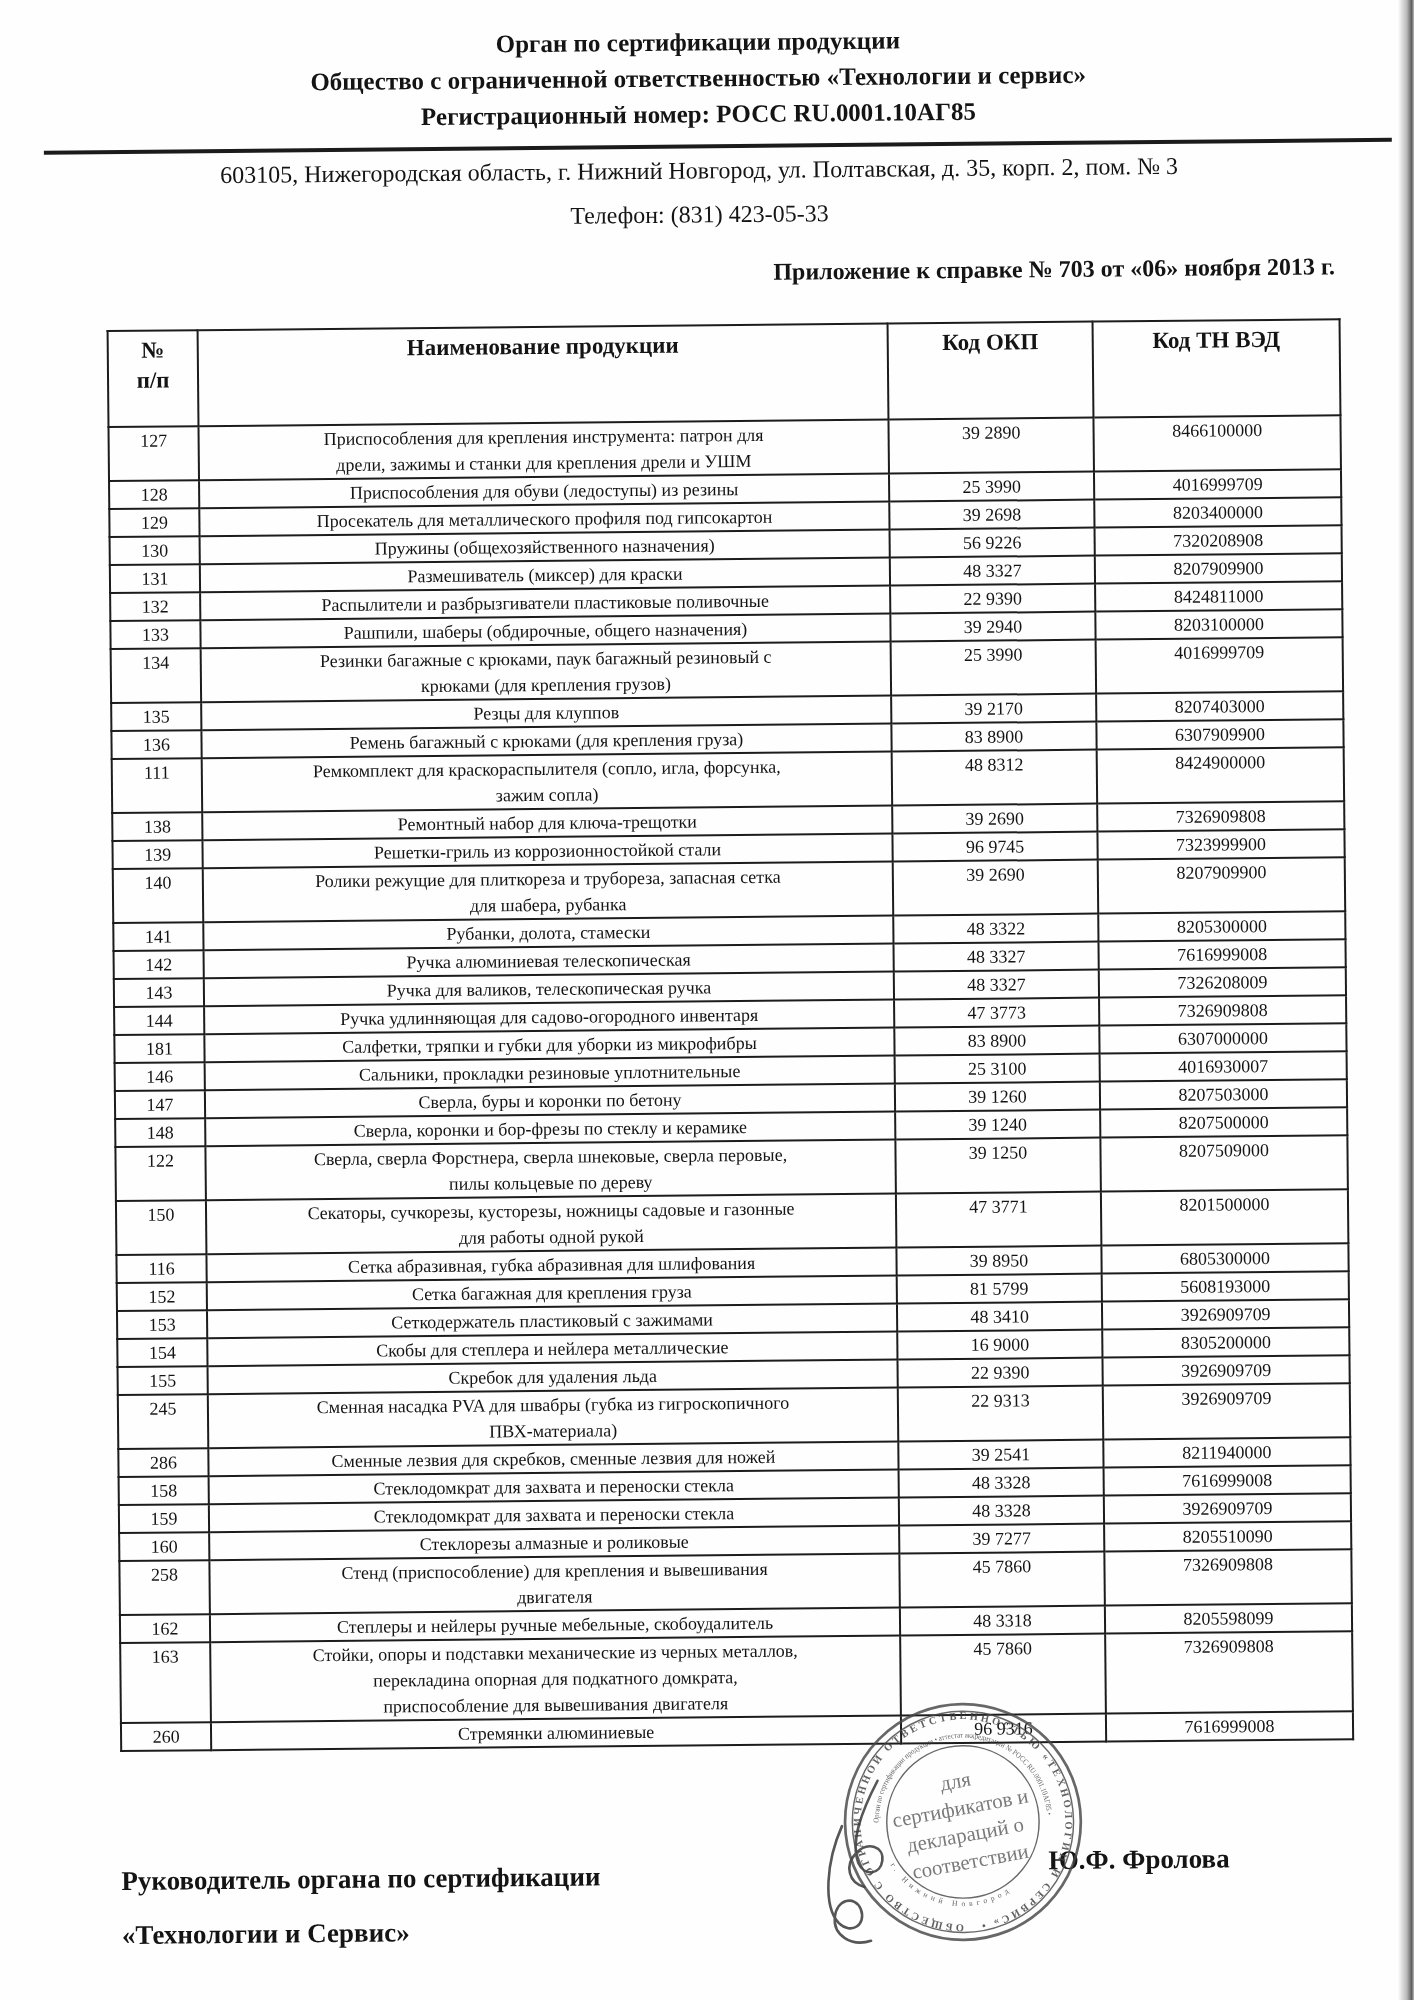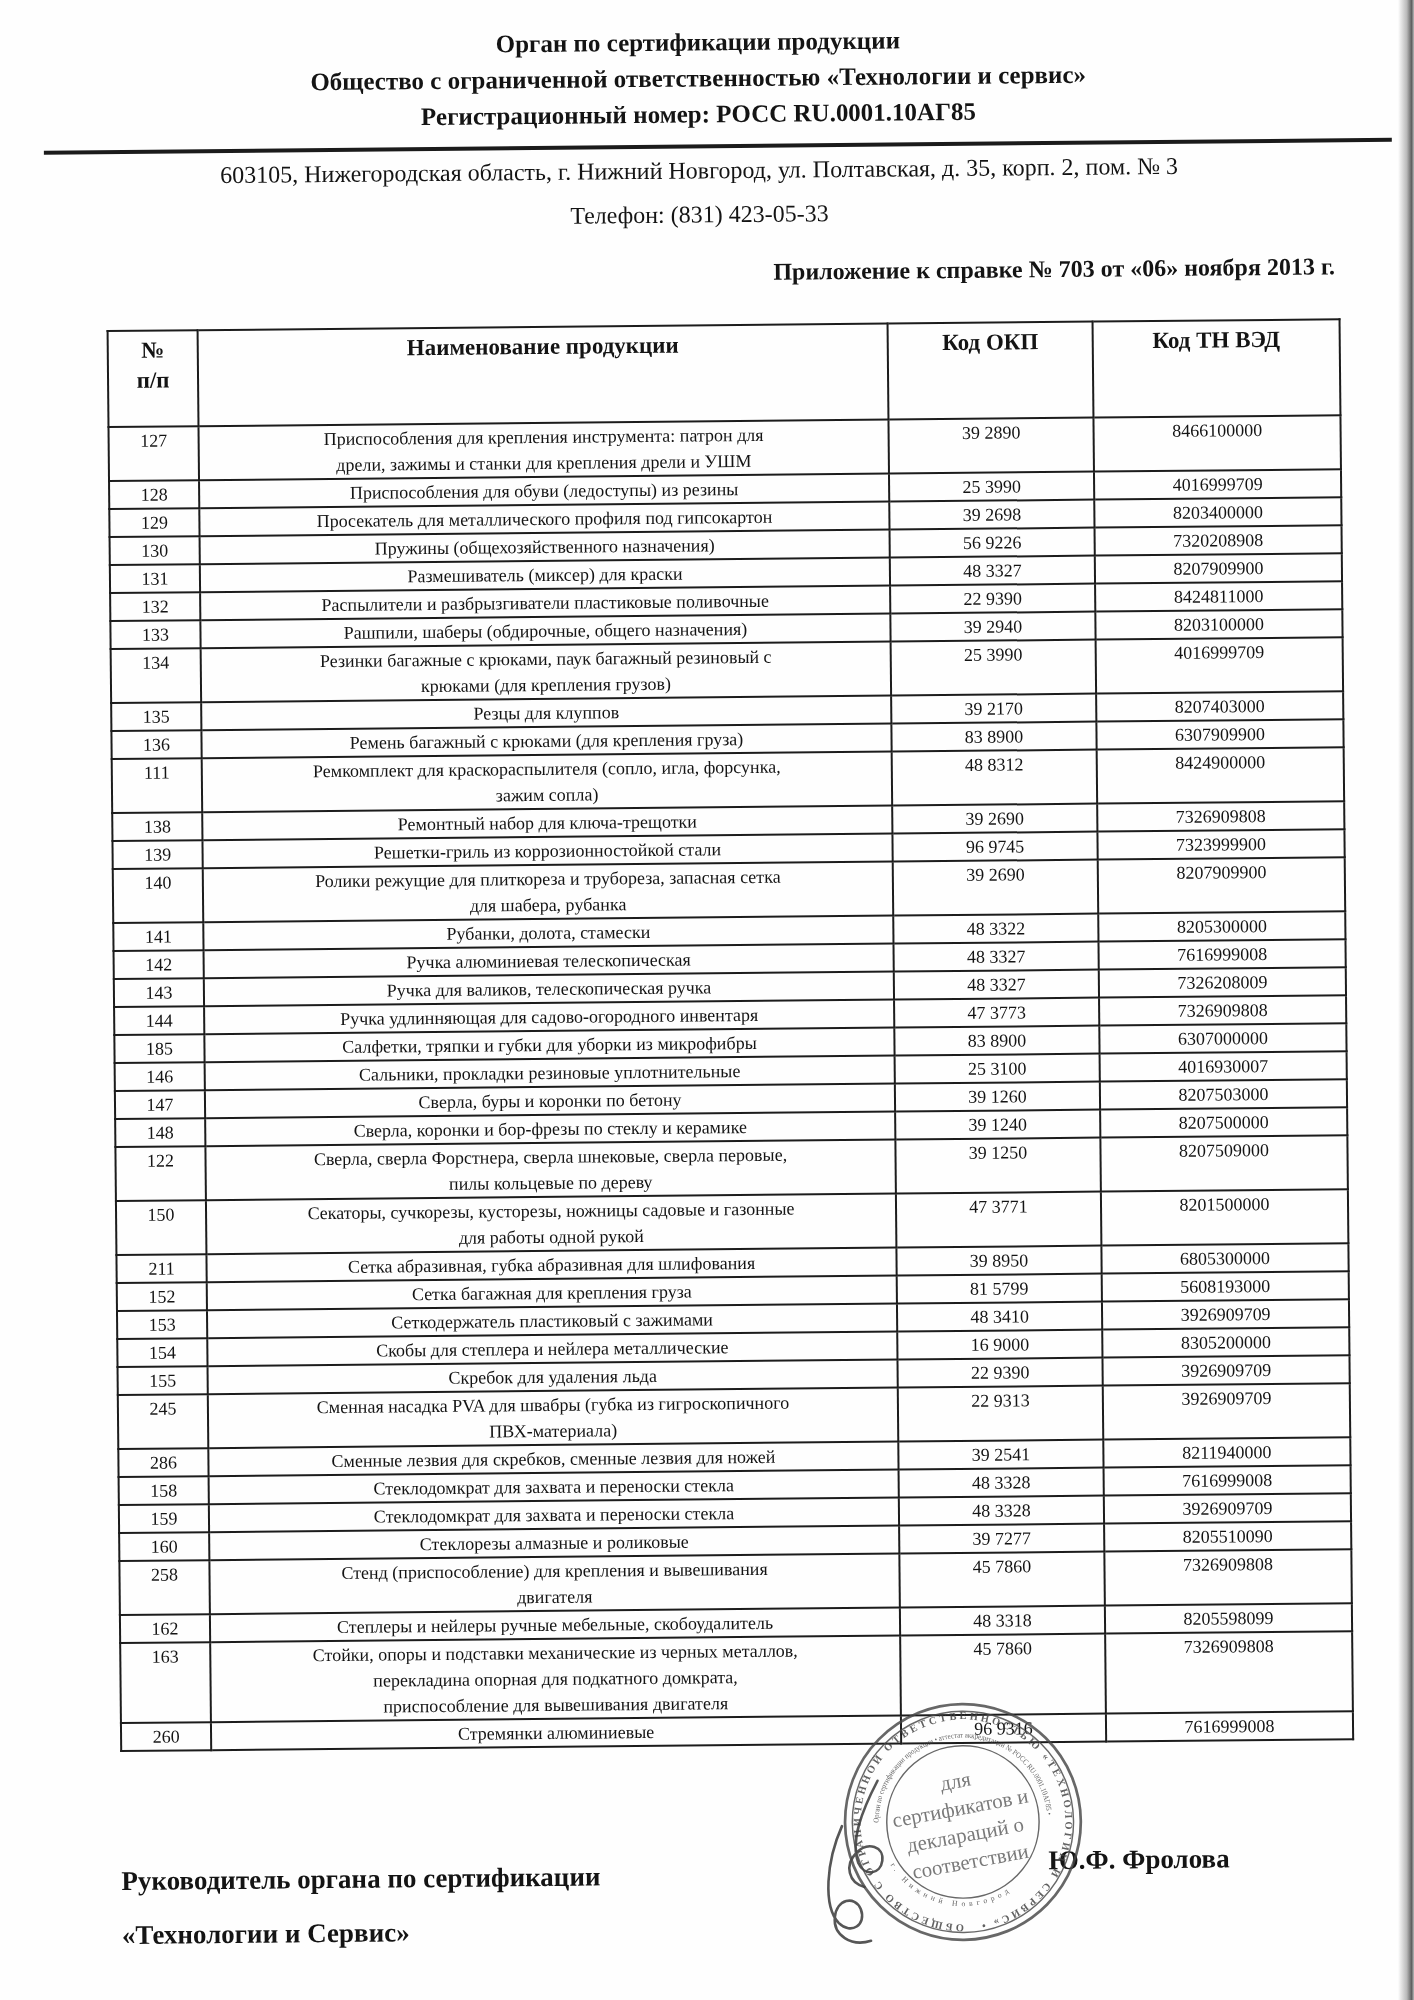--- a/index.html
+++ b/index.html
@@ -197,21 +197,21 @@
           <td class="c-okp">48 3327</td>
           <td class="c-tnved">7326208009</td>
         </tr>
         <tr>
           <td class="c-num">144</td>
           <td class="c-name">Ручка удлинняющая для садово-огородного инвентаря</td>
           <td class="c-okp">47 3773</td>
           <td class="c-tnved">7326909808</td>
         </tr>
         <tr>
-          <td class="c-num">185</td>
+          <td class="c-num">181</td>
           <td class="c-name">Салфетки, тряпки и губки для уборки из микрофибры</td>
           <td class="c-okp">83 8900</td>
           <td class="c-tnved">6307000000</td>
         </tr>
         <tr>
           <td class="c-num">146</td>
           <td class="c-name">Сальники, прокладки резиновые уплотнительные</td>
           <td class="c-okp">25 3100</td>
           <td class="c-tnved">4016930007</td>
         </tr>
@@ -235,21 +235,21 @@
           <td class="c-tnved">8207509000</td>
         </tr>
         <tr>
           <td class="c-num">150</td>
           <td class="c-name">Секаторы, сучкорезы, кусторезы, ножницы садовые и газонные
 для работы одной рукой</td>
           <td class="c-okp">47 3771</td>
           <td class="c-tnved">8201500000</td>
         </tr>
         <tr>
-          <td class="c-num">211</td>
+          <td class="c-num">116</td>
           <td class="c-name">Сетка абразивная, губка абразивная для шлифования</td>
           <td class="c-okp">39 8950</td>
           <td class="c-tnved">6805300000</td>
         </tr>
         <tr>
           <td class="c-num">152</td>
           <td class="c-name">Сетка багажная для крепления груза</td>
           <td class="c-okp">81 5799</td>
           <td class="c-tnved">5608193000</td>
         </tr>

